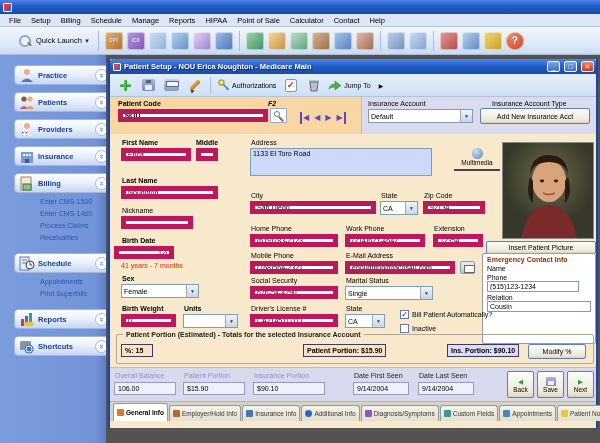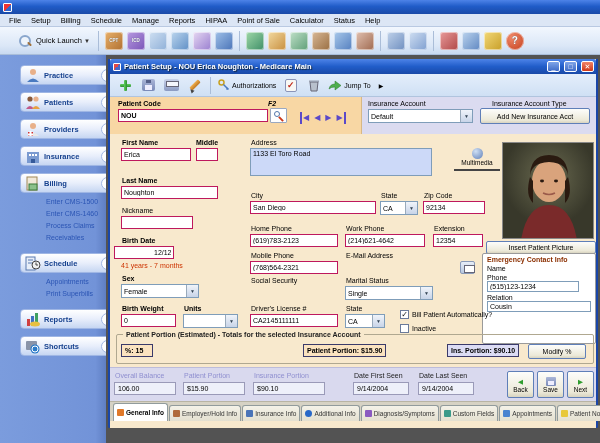--- a/index.html
+++ b/index.html
@@ -48,21 +48,21 @@
   .t13{background:linear-gradient(135deg,#d0dff2,#7f9fd0);}
   .t14{background:linear-gradient(135deg,#e89a9a,#b04848);}
   .t15{background:linear-gradient(135deg,#bcd4ee,#6088c2);}
   .t16{background:linear-gradient(135deg,#f2d878,#c89f28);}
   .t17{background:radial-gradient(circle at 35% 30%,#f08a6a,#c23c1a);border-radius:50%;}
   .t17 .glyph{font-size:10px;}
 
   
   .sidebar{position:absolute;left:0;top:55px;width:106px;height:388px;
     background:linear-gradient(90deg,#7b9cdd 0%,#7293d8 90%,#5f7fc4 100%);padding-top:10px;}
-  .panel{width:98px;margin:0 0 7px 20px;}
+  .panel{width:98px;margin:0 0 7px 14px;}
   .panel .bar{height:20px;border-radius:4px;border:1px solid #9fb6e4;
     background:linear-gradient(180deg,#ffffff 0%,#e8eefb 50%,#c6d6f2 100%);
     display:flex;align-items:center;cursor:pointer;}
   .bar .sicon{width:16px;height:15px;margin:0 3px 0 4px;flex:none;}
   .bar .slabel{font-weight:bold;font-size:7.5px;color:#16418e;flex:1;}
   .chev{width:13px;height:13px;border-radius:50%;background:#fff;border:1px solid #9fb6e4;
     color:#2a5ac0;font-size:8px;line-height:11px;text-align:center;margin-right:3px;flex:none;
     transform:rotate(90deg);cursor:pointer;}
   .chev.up{transform:rotate(-90deg);}
   .sublist{padding:3px 0 2px 26px;}
@@ -102,21 +102,21 @@
   .wsep{width:1px;height:17px;background:#aabdd8;margin:0 3px;}
   .jump-caret{font-size:6px;margin-left:6px;}
 
   
   .band{height:37px;display:flex;}
   .code-area{width:252px;background:#f8d7a4;position:relative;border-right:1px solid #d8b884;}
   .ins-area{flex:1;background:#dbdbf0;position:relative;}
   .blbl{position:absolute;font-size:7px;}
   .bold{font-weight:bold;}
   .f2{position:absolute;font-size:7px;font-weight:bold;font-style:italic;}
-  input.fld{position:absolute;height:13px;border:1px solid #be185d;background:#fff;font-family:"Liberation Sans",sans-serif;font-size:7px;padding:0 2px;}
+  input.fld{position:absolute;height:13px;border:5px solid #be185d;background:#fff;font-family:"Liberation Sans",sans-serif;font-size:7px;padding:0 2px;}
   .searchbtn{position:absolute;width:17px;height:15px;background:#fff;border:1px solid #9aa8c0;border-radius:1px;cursor:pointer;}
   .searchbtn i{position:absolute;left:3px;top:2px;width:6px;height:6px;border:1.5px solid #5577aa;border-radius:50%;}
   .searchbtn b{position:absolute;right:2px;bottom:2px;width:6px;height:2px;background:#cc3a1a;transform:rotate(45deg);}
   .navbtns{position:absolute;left:190px;top:15px;display:flex;gap:5px;}
   .navbtn{color:#5b49c8;font-size:8px;cursor:pointer;line-height:12px;}
   .navbtn.first{border-left:2px solid #5b49c8;padding-left:1px;}
   .navbtn.last{border-right:2px solid #5b49c8;padding-right:1px;}
   .sel{position:absolute;height:14px;background:#fff;border:1px solid #7f9db9;display:flex;align-items:center;cursor:pointer;}
   .sel span{flex:1;padding:0 2px;font-size:7px;}
   .sel .da{width:12px;height:100%;background:linear-gradient(180deg,#f0f4fa,#c8d4e8);border-left:1px solid #9ab;
@@ -183,21 +183,21 @@
   <div class="menubar">
     <span>File</span>
     <span>Setup</span>
     <span>Billing</span>
     <span>Schedule</span>
     <span>Manage</span>
     <span>Reports</span>
     <span>HIPAA</span>
     <span>Point of Sale</span>
     <span>Calculator</span>
-    <span>Status</span>
+    <span>Contact</span>
     <span>Help</span>
   </div>
 
   <div class="toolbar">
     <div class="mag"></div>
     <span class="ql">Quick Launch</span>
     <span class="qlarrow">▼</span>
     <div class="tsep"></div>
     <div class="tile t0">
         <span class="glyph">CPT</span>
@@ -474,40 +474,42 @@
         <span class="flbl" style="left:324px;top:91px;">Extension</span>
         <input class="fld" style="left: 323px; top: 100px; width: 50px;" value="12354">
 
         <span class="flbl bold" style="left:12px;top:103px;">Birth Date</span>
         <input class="fld" style="left: 4px; top: 112px; width: 60px; padding-left: 39px;" value="12/12/1963">
         <span class="red" style="left:11px;top:128px;">41 years - 7 months</span>
 
         <span class="flbl" style="left:141px;top:118px;">Mobile Phone</span>
         <input class="fld" style="left: 140px; top: 127px; width: 88px;" value="(768)564-2321">
         <span class="flbl" style="left:236px;top:118px;">E-Mail Address</span>
+        <input class="fld" style="left: 235px; top: 127px; width: 110px;" value="enoughton@tacos4u.com">
         <div class="mailbtn" style="left:350px;top:127px;"></div>
 
         <div class="xpbtn" style="left:376px;top:107px;width:110px;height:13px;">Insert Patient Picture</div>
 
         <div class="egroup">
           <div class="etitle">Emergency Contact Info</div>
           <label>Name</label>
           <label>Phone</label>
           <input style="width: 92px;" value="(515)123-1234">
           <label>Relation</label>
           <input value="Cousin" style="">
         </div>
 
         <span class="flbl bold" style="left:12px;top:141px;">Sex</span>
         <div class="sel" style="left:11px;top:150px;width:78px;">
           <span>Female</span>
             <i class="da">▼</i>
         </div>
 
         <span class="flbl" style="left:141px;top:143px;">Social Security</span>
+        <input class="fld" style="left: 140px; top: 152px; width: 88px;" value="676-54-4290">
         <span class="flbl" style="left:236px;top:143px;">Marital Status</span>
         <div class="sel" style="left:235px;top:152px;width:88px;">
           <span>Single</span>
             <i class="da">▼</i>
         </div>
 
         <span class="flbl bold" style="left:12px;top:171px;">Birth Weight</span>
         <input class="fld" style="left: 11px; top: 180px; width: 55px;" value="0">
         <span class="flbl bold" style="left:74px;top:171px;">Units</span>
         <div class="sel" style="left:73px;top:180px;width:55px;">

